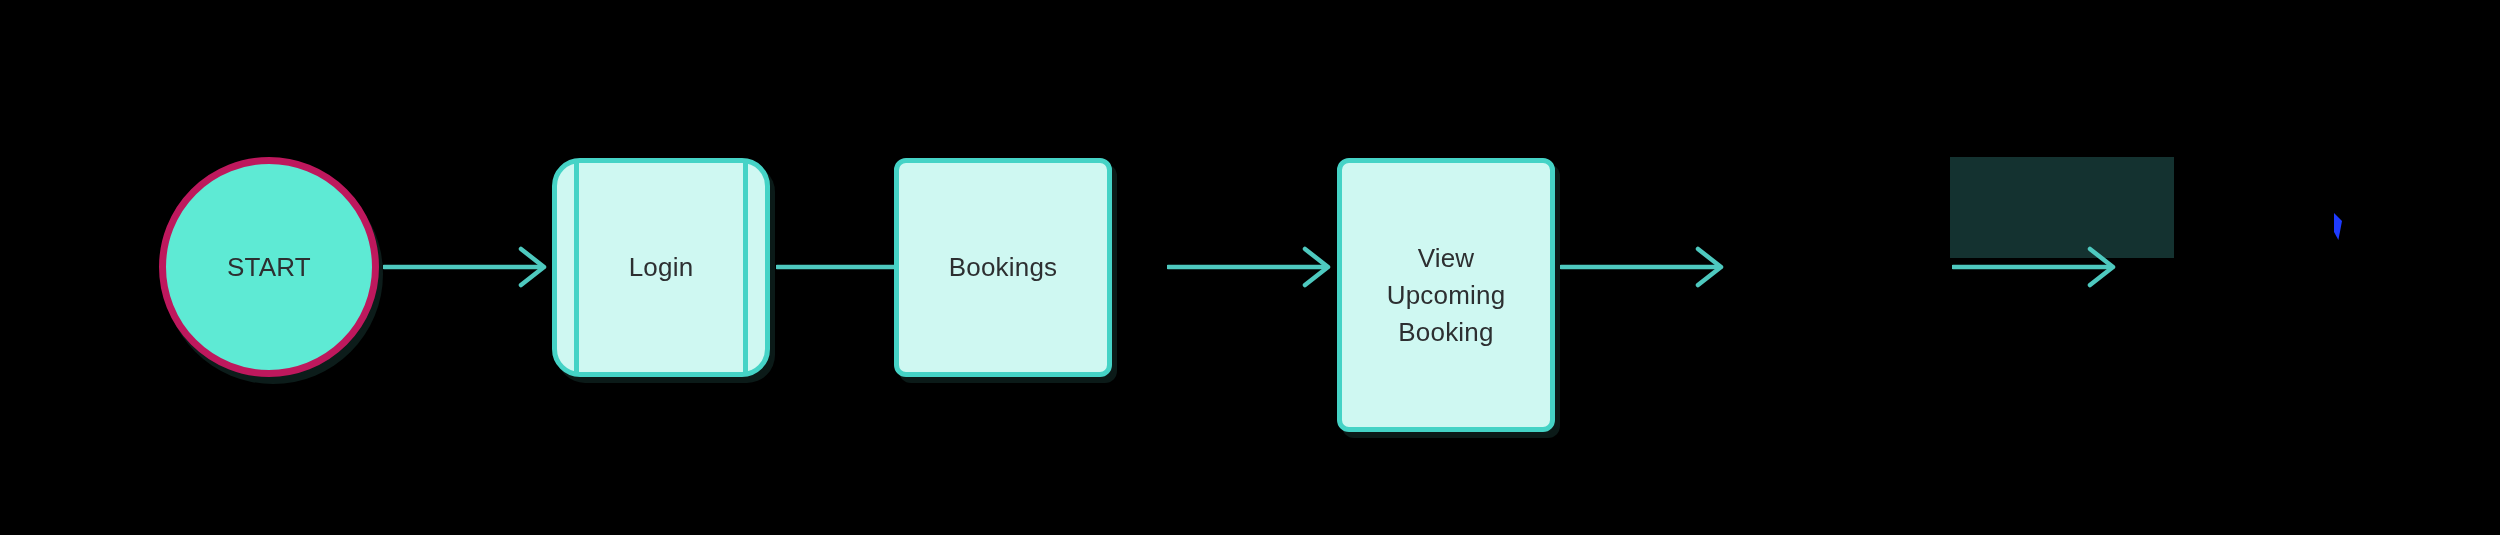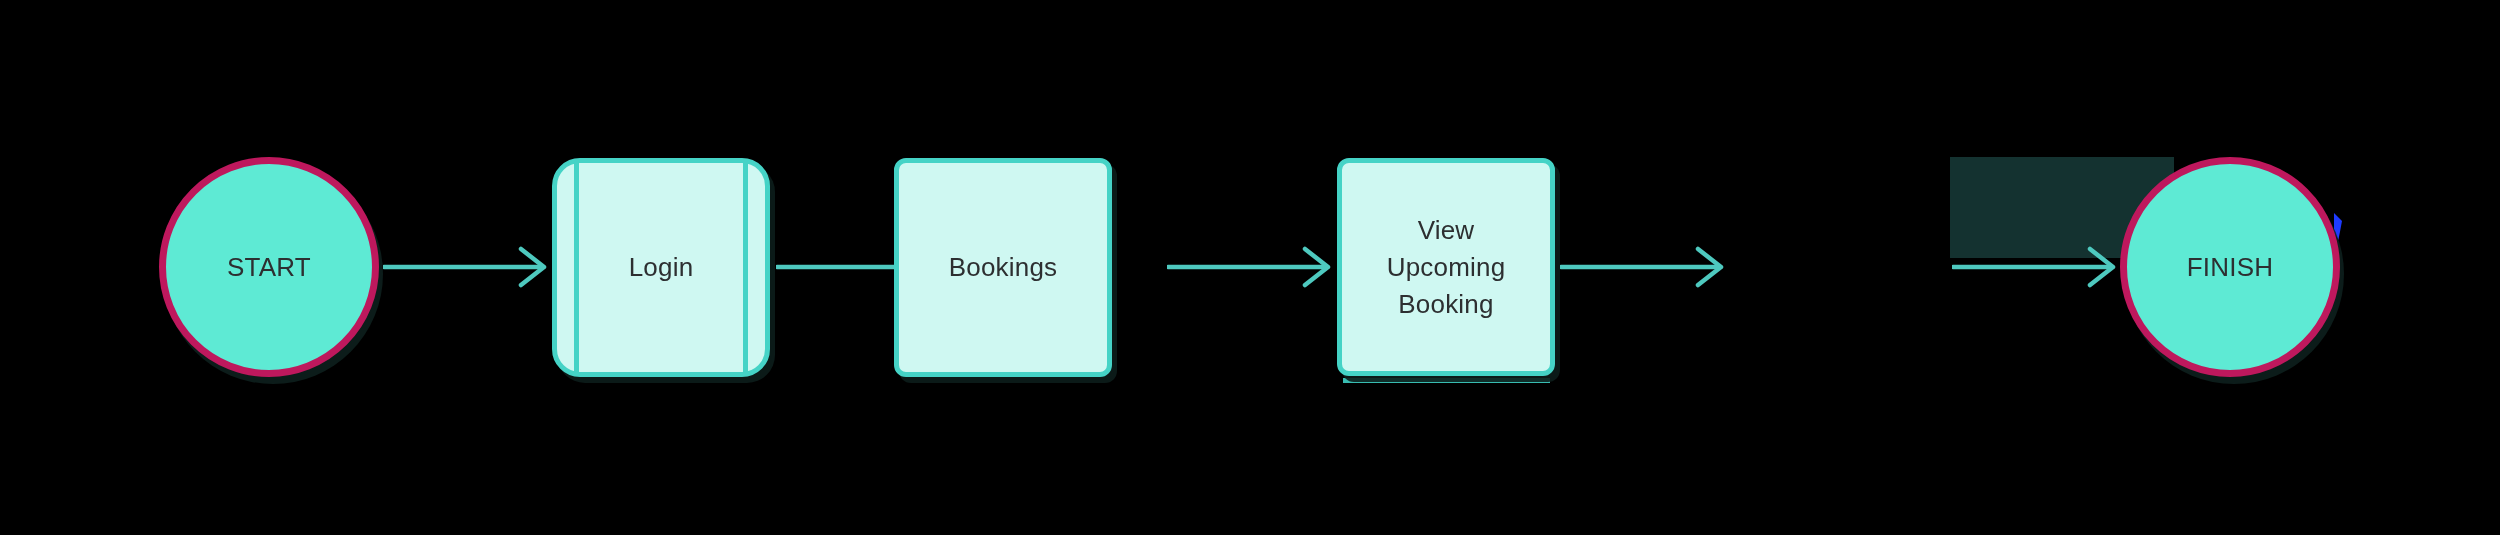--- a/index.html
+++ b/index.html
@@ -109,27 +109,24 @@
   <div class="node process" style="left:552px; top:158px;border-radius:28px;">
     <div class="stripe left"></div>
     <div class="stripe right"></div>
     <span class="label">Login</span>
   </div>
 
   <div class="node process" style="left:894px; top:158px;">
     <span class="label">Bookings</span>
   </div>
 
-  <div class="node process" style="left:1337px; top:158px; height:218px;">
+  <div class="node process" style="left:1337px; top:158px; height:274px;">
     <span class="label">View
 Upcoming
 Booking</span>
   </div>
   <div class="underline-bar" style="left:1343px; top:378px; width:207px; height:5px;"></div>
 
 
-  <div class="node terminator" style="left:2120px; top:157px;">
-    <span class="label">FINISH</span>
-  </div>
 
   <div class="blue-sliver" style="left:2334px; top:213px; width:8px; height:27px;"></div>
 
 </div>
 
 </body></html>

